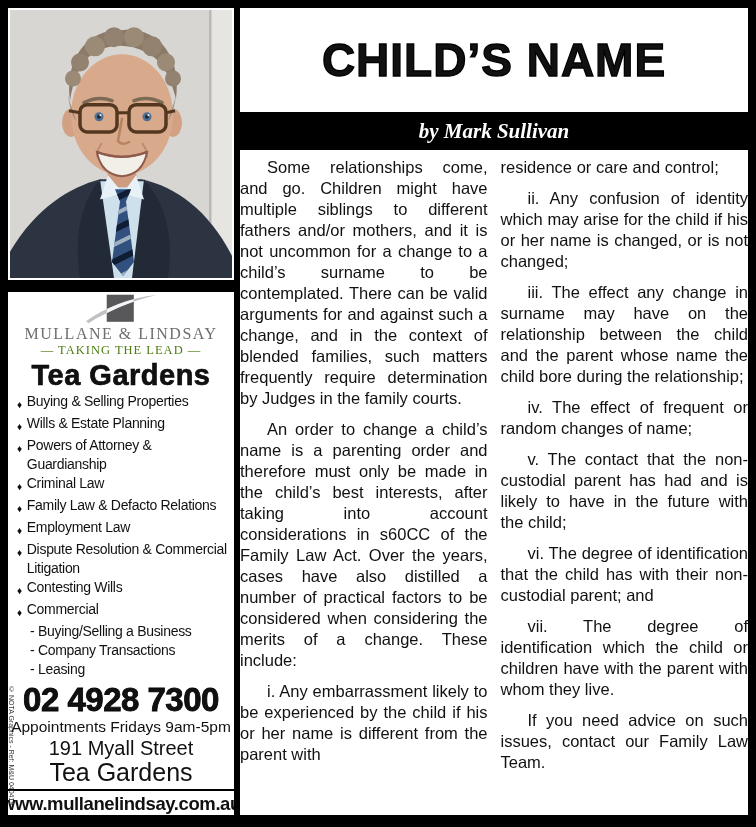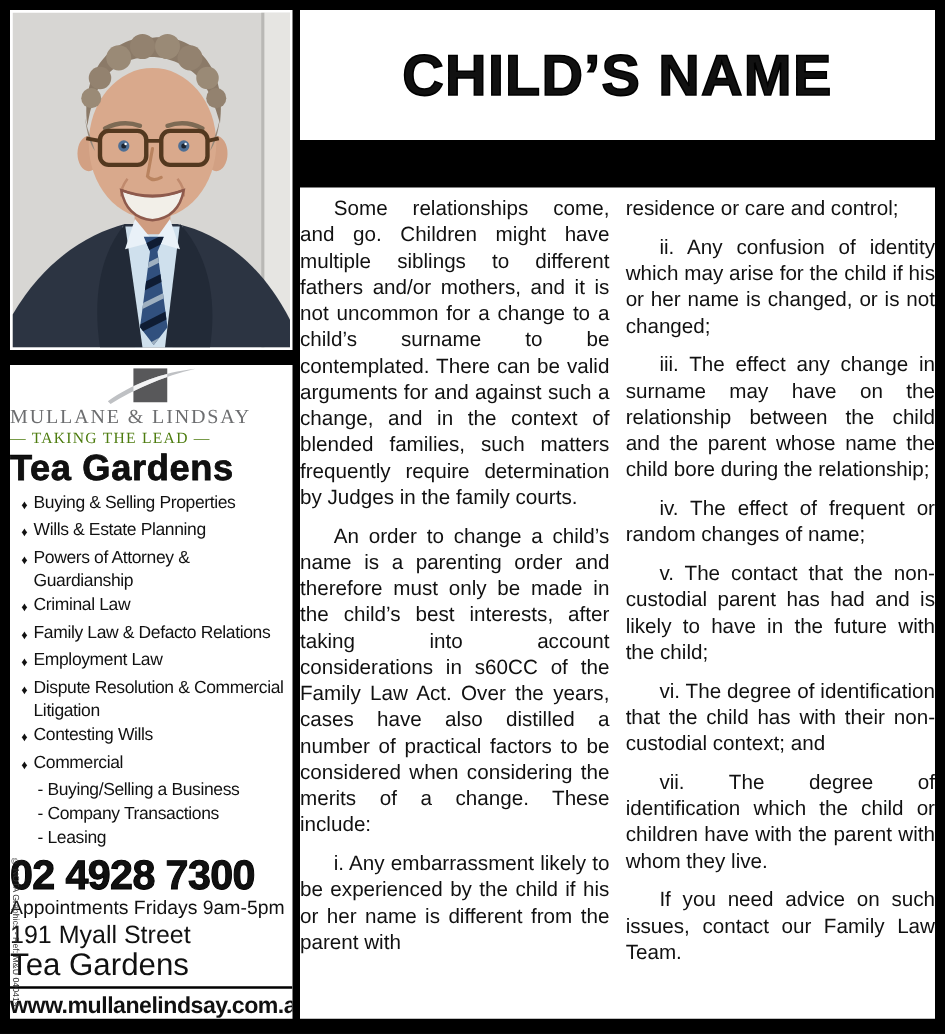--- a/index.html
+++ b/index.html
@@ -3,21 +3,21 @@
 <meta charset="utf-8">
 <style>
   html,body{margin:0;padding:0;background:#000;}
   .canvas{position:relative;width:756px;height:827px;background:#000;overflow:hidden;
           font-family:"Liberation Sans",sans-serif;color:#111;}
   
   .photo-box{position:absolute;left:8px;top:8px;width:226px;height:272px;background:#fff;
              padding:2px;box-sizing:border-box;}
   .photo-box svg{display:block;width:100%;height:100%;}
   .content-box{position:absolute;left:8px;top:292px;width:226px;height:523px;background:#fff;
-               box-sizing:border-box;display:flex;flex-direction:column;align-items:flex-start;
+               box-sizing:border-box;display:flex;flex-direction:column;align-items:center;
                overflow:hidden;padding-top:2px;}
   .credit{position:absolute;left:0px;bottom:10px;writing-mode:vertical-rl;
           font-size:7px;color:#333;letter-spacing:0;white-space:nowrap;}
   .logo-svg{display:block;margin:0 auto;}
   .firm{font-family:"Liberation Serif",serif;font-size:16px;letter-spacing:1.5px;
         color:#6d6e70;line-height:19px;white-space:nowrap;}
   .tagline{font-family:"Liberation Serif",serif;font-size:12.5px;letter-spacing:1px;
         color:#4d7c0f;line-height:15px;white-space:nowrap;}
   .loc{font-size:29px;font-weight:900;letter-spacing:0.5px;margin:2px 0 1px;line-height:31px;
        -webkit-text-stroke:0.6px #000;}
@@ -201,32 +201,35 @@
     <div class="street">191 Myall Street</div>
     <div class="town">Tea Gardens</div>
     <div class="rule"></div>
     <div class="web">www.mullanelindsay.com.au</div>
   </div>
 
   <div class="head-box">
     <div class="hl">CHILD’S NAME</div>
   </div>
 
+  <div class="byline-bar">
+    <span>by Mark Sullivan</span>
+  </div>
 
   <div class="article-box">
     <div class="col">
       <p class="ind">Some relationships come, and go. Children might have multiple siblings to different fathers and/or mothers, and it is not uncommon for a change to a child’s surname to be contemplated.  There can be valid arguments for and against such a change, and in the context of blended families, such matters frequently require determination by Judges in the family courts.</p>
       <p class="ind">An order to change a child’s name is a parenting order and therefore must only be made in the child’s best interests, after taking into account considerations in s60CC of the Family Law Act.  Over the years, cases have also distilled a number of practical factors to be considered when considering the merits of a change.  These include:</p>
       <p class="ind">i.  Any embarrassment likely to be experienced by the child if his or her name is different from the parent with</p>
     </div>
     <div class="col">
       <p>residence or care and control;</p>
       <p class="ind">ii. Any confusion of identity which may arise for the child if his or her name is changed, or is not changed;</p>
       <p class="ind">iii. The effect any change in surname may have on the relationship between the child and the parent whose name the child bore during the relationship;</p>
       <p class="ind">iv. The effect of frequent or random changes of name;</p>
       <p class="ind">v. The contact that the non-custodial parent has had and is likely to have in the future with the child;</p>
-      <p class="ind">vi. The degree of identification that the child has with their non-custodial context; and</p>
+      <p class="ind">vi. The degree of identification that the child has with their non-custodial parent; and</p>
       <p class="ind">vii. The degree of identification which the child or children have with the parent with whom they live.</p>
       <p class="ind">If you need advice on such issues, contact our Family Law Team.</p>
     </div>
   </div>
 
 </div>
 
 </body></html>

